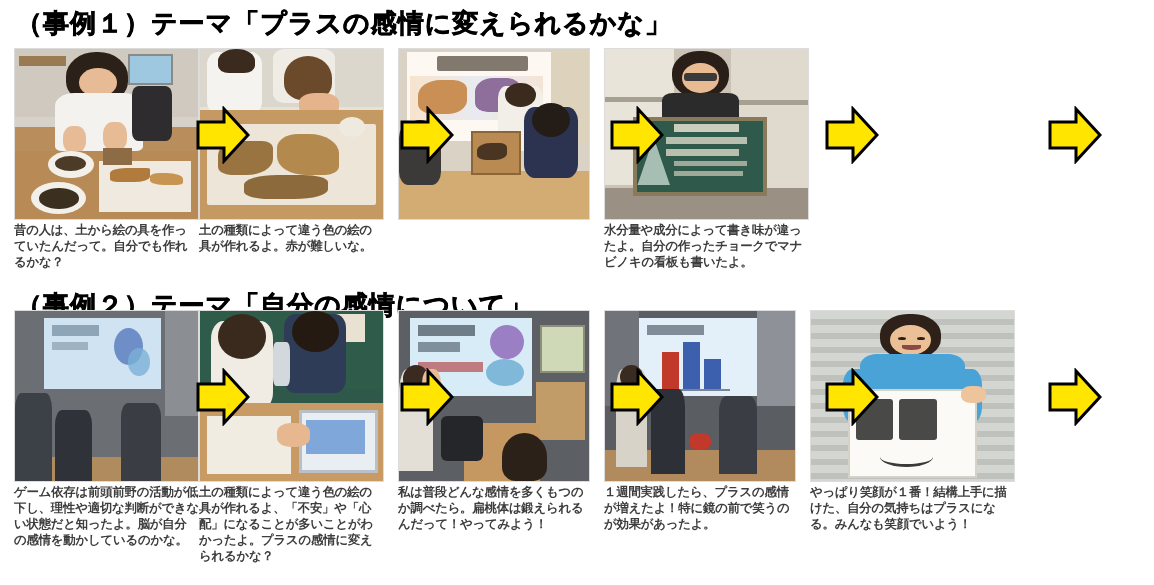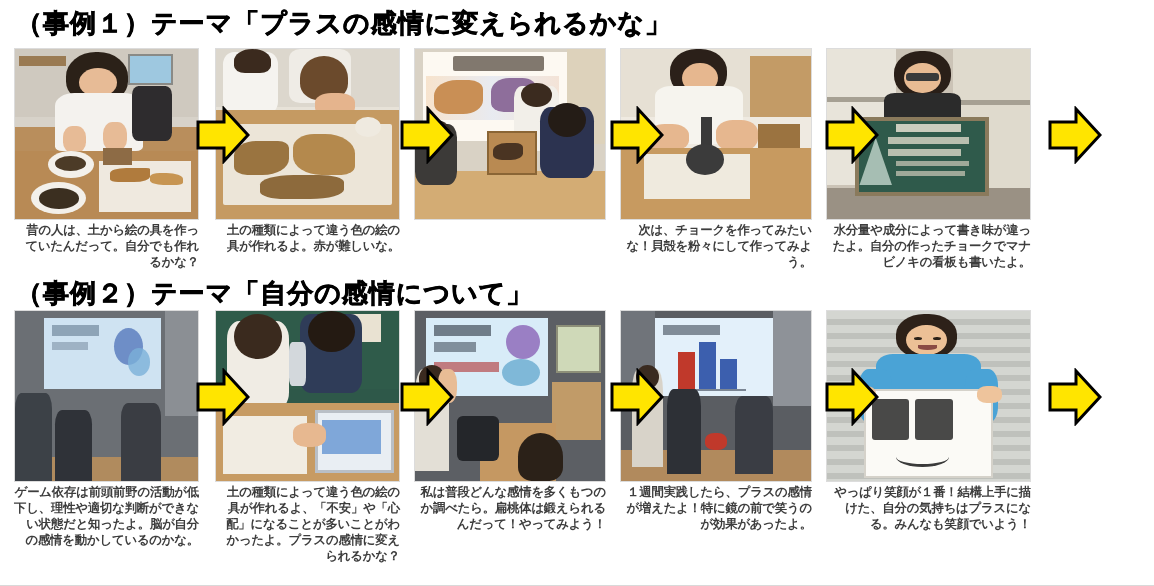--- a/index.html
+++ b/index.html
@@ -27,42 +27,41 @@
     position: absolute;
     left: 16px;
     font-weight: 700;
     font-size: 26px;
     letter-spacing: 1px;
     color: #000000;
     white-space: nowrap;
     -webkit-text-stroke: 0.7px #000;
   }
   .section-title.t1 { top: 6px; }
-  .section-title.t2 { top: 276px; }
+  .section-title.t2 { top: 288px; }
 
   
   .row {
     position: absolute;
     left: 0;
     width: 1154px;
     display: flex;
     align-items: flex-start;
-    text-align: right;
   }
   .row.r1 { top: 48px; height: 220px; }
   .row.r2 { top: 310px; height: 276px; }
 
   .step {
     position: relative;
     display: flex;
     flex-direction: column;
     align-items: flex-start;
   }
   .step.s1 { width: 185px; margin-left: 14px; }
-  .step.s2 { width: 185px; margin-left: 16px; }
+  .step.s2 { width: 185px; }
   .step.s3 { width: 192px; margin-left: 14px; }
   .step.s4 { width: 192px; margin-left: 14px; }
   .step.s5 { width: 205px; margin-left: 14px; }
 
   .photo {
     width: 100%;
     height: 172px;
     border: 1px solid #dcdcdc;
     position: relative;
     overflow: hidden;
@@ -349,38 +348,20 @@
           <div class="hairL"></div>
         <div class="teach"></div>
           <div class="hairT"></div>
         <div class="board"></div>
           <div class="bison"></div>
         <div class="kidR"></div>
           <div class="hairR"></div>
       </div>
     </div>
 
-    <div class="step s4">
-      <div class="photo p4">
-        <div class="ph-fill bg"></div>
-        <div class="wall"></div>
-          <div class="shelf"></div>
-        <div class="head"></div>
-          <div class="face"></div>
-          <div class="shirt"></div>
-        <div class="stool"></div>
-        <div class="armL"></div>
-          <div class="armR"></div>
-        <div class="desk"></div>
-          <div class="tray"></div>
-        <div class="stick"></div>
-          <div class="mortar"></div>
-      </div>
-      <div class="caption">次は、チョークを作ってみたいな！貝殻を粉々にして作ってみよう。</div>
-    </div>
 
     <div class="step s5">
       <div class="photo p5">
         <div class="ph-fill bg"></div>
         <div class="shelfL"></div>
           <div class="shelfR"></div>
         <div class="div1"></div>
           <div class="div2"></div>
         <div class="head"></div>
           <div class="face"></div>

